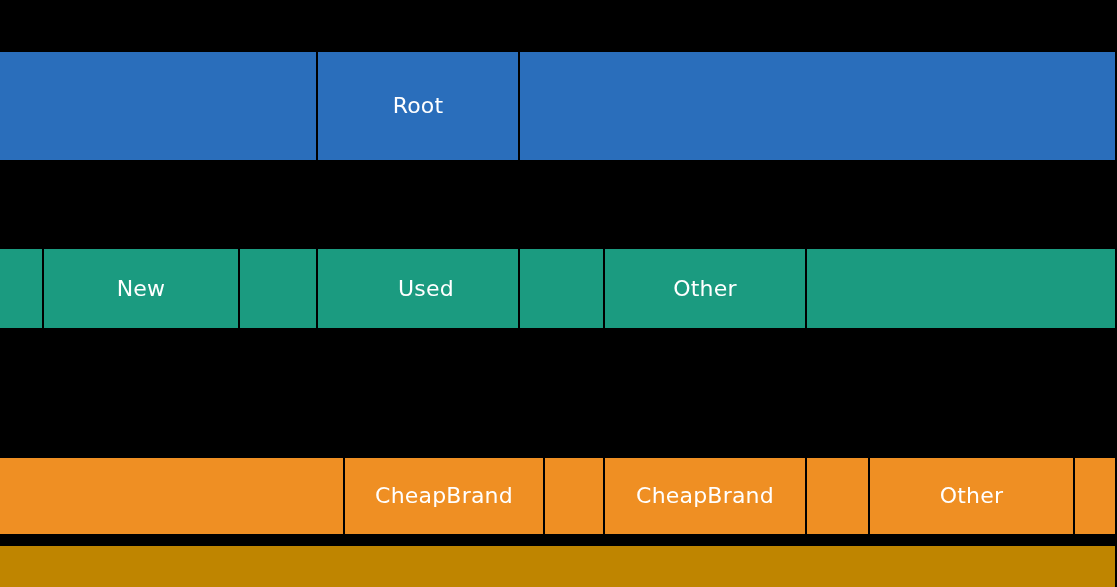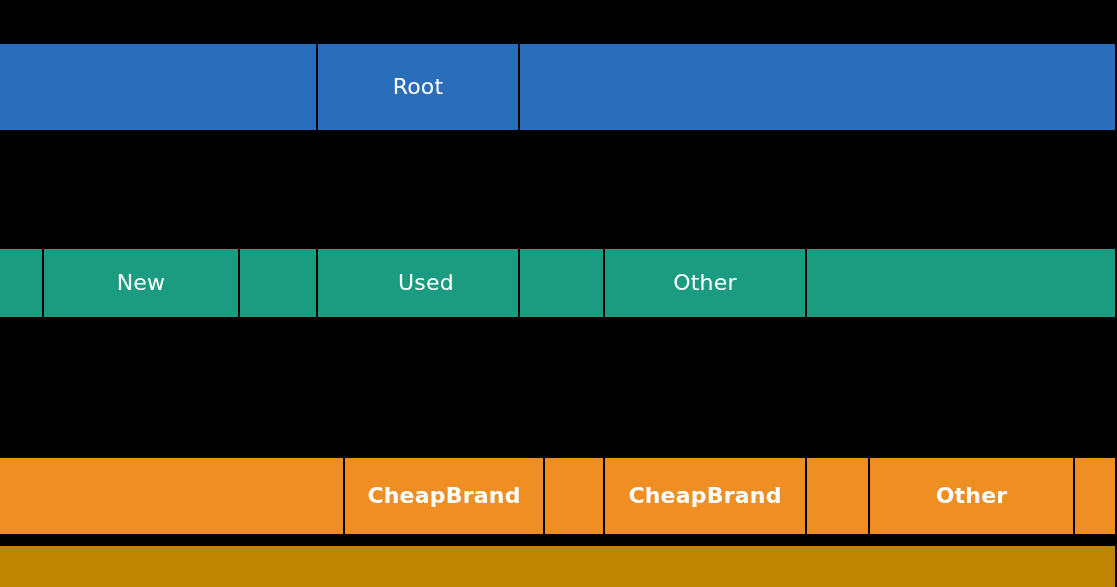--- a/index.html
+++ b/index.html
@@ -45,43 +45,43 @@
     font-family: "DejaVu Sans", sans-serif;
     line-height: 1;
     letter-spacing: 0.2px;
     pointer-events: none;
   }
 </style>
 </head>
 <body>
 
 <div id="chart-root" style="background: rgb(0, 0, 0); width: 1117px; height: 587px;">
-    <div class="icicle-level" style="top: 44px; height: 86px;">
+    <div class="icicle-level" style="top: 52px; height: 108px;">
       <div class="icicle-node" style="left: 0px; width: 316px; background: rgb(42, 110, 187);"></div>
       <div class="icicle-node" style="left: 318px; width: 200px; background: rgb(42, 110, 187);">
         <span class="node-label" style="color: rgb(255, 255, 255); font-size: 22px;">Root</span>
       </div>
       <div class="icicle-node" style="left: 520px; width: 595px; background: rgb(42, 110, 187);"></div>
     </div>
-    <div class="icicle-level" style="top: 249px; height: 68px;">
+    <div class="icicle-level" style="top: 249px; height: 79px;">
       <div class="icicle-node" style="left: 0px; width: 42px; background: rgb(27, 155, 128);"></div>
       <div class="icicle-node" style="left: 44px; width: 194px; background: rgb(27, 155, 128);">
         <span class="node-label" style="color: rgb(255, 255, 255); font-size: 22px;">New</span>
       </div>
       <div class="icicle-node" style="left: 240px; width: 76px; background: rgb(27, 155, 128);"></div>
       <div class="icicle-node" style="left: 318px; width: 200px; background: rgb(27, 155, 128); padding-left: 16px;">
         <span class="node-label" style="color: rgb(255, 255, 255); font-size: 22px;">Used</span>
       </div>
       <div class="icicle-node" style="left: 520px; width: 83px; background: rgb(27, 155, 128);"></div>
       <div class="icicle-node" style="left: 605px; width: 200px; background: rgb(27, 155, 128);">
         <span class="node-label" style="color: rgb(255, 255, 255); font-size: 22px;">Other</span>
       </div>
       <div class="icicle-node" style="left: 807px; width: 308px; background: rgb(27, 155, 128);"></div>
     </div>
-    <div class="icicle-level" style="top: 458px; height: 76px; font-weight: bold;">
+    <div class="icicle-level" style="top: 458px; height: 76px;">
       <div class="icicle-node" style="left: 0px; width: 343px; background: rgb(239, 143, 35);"></div>
       <div class="icicle-node" style="left: 345px; width: 198px; background: rgb(239, 143, 35);">
         <span class="node-label" style="color: rgb(255, 255, 255); font-size: 22px;">CheapBrand</span>
       </div>
       <div class="icicle-node" style="left: 545px; width: 58px; background: rgb(239, 143, 35);"></div>
       <div class="icicle-node" style="left: 605px; width: 200px; background: rgb(239, 143, 35);">
         <span class="node-label" style="color: rgb(255, 255, 255); font-size: 22px;">CheapBrand</span>
       </div>
       <div class="icicle-node" style="left: 807px; width: 61px; background: rgb(239, 143, 35);"></div>
       <div class="icicle-node" style="left: 870px; width: 203px; background: rgb(239, 143, 35);">

